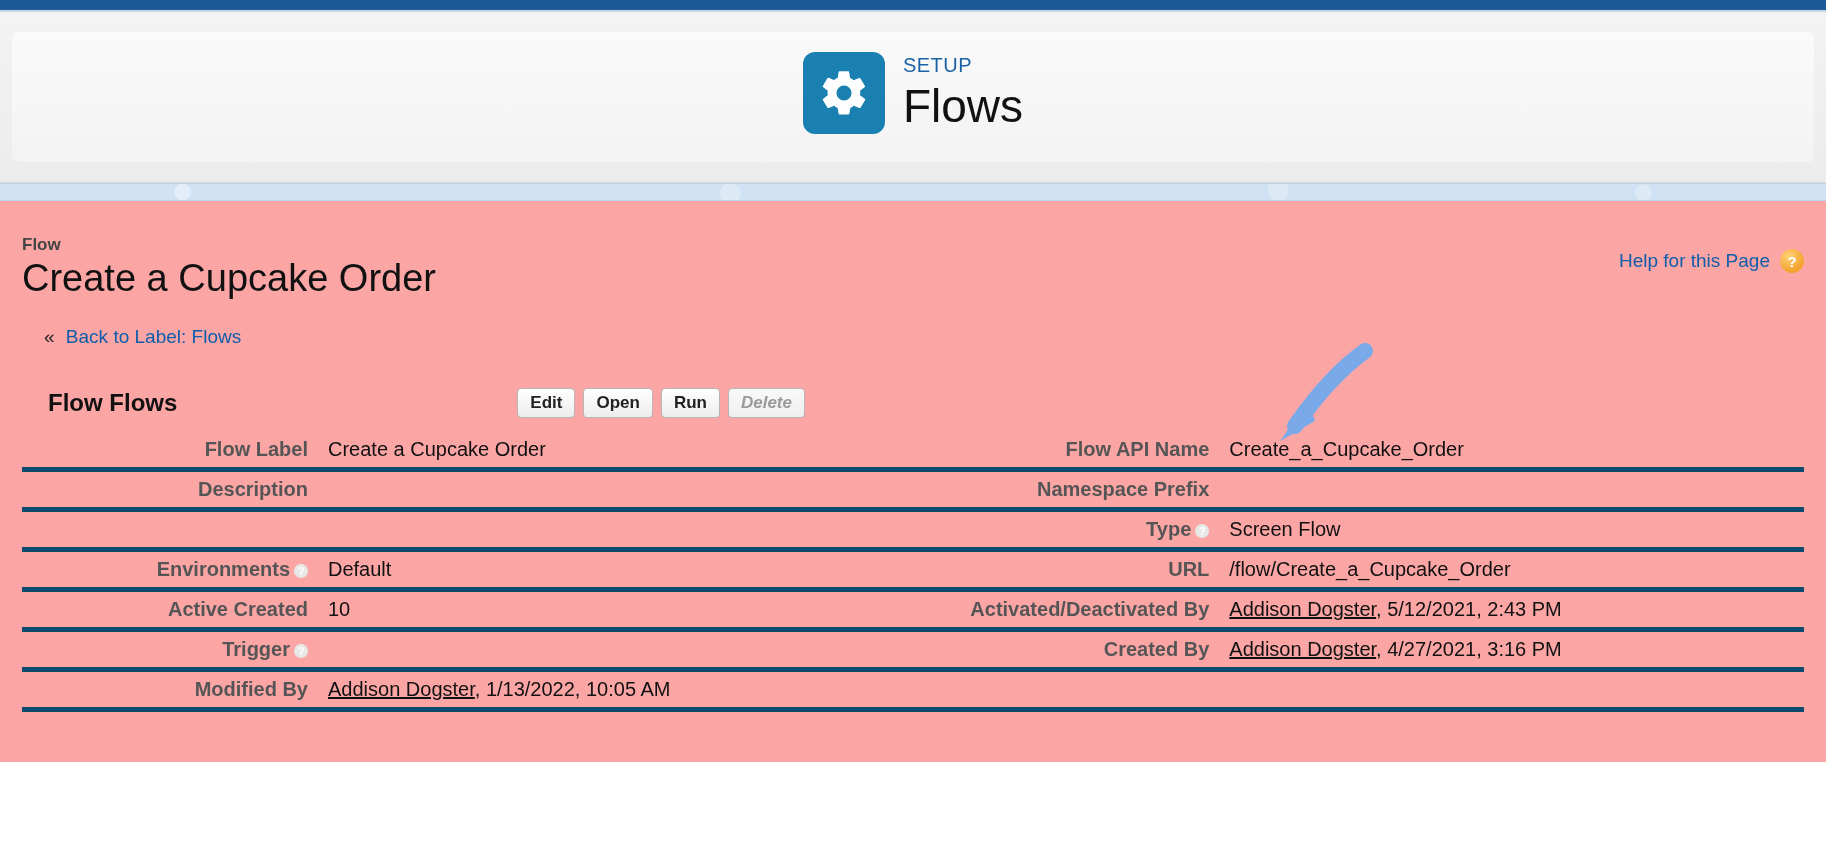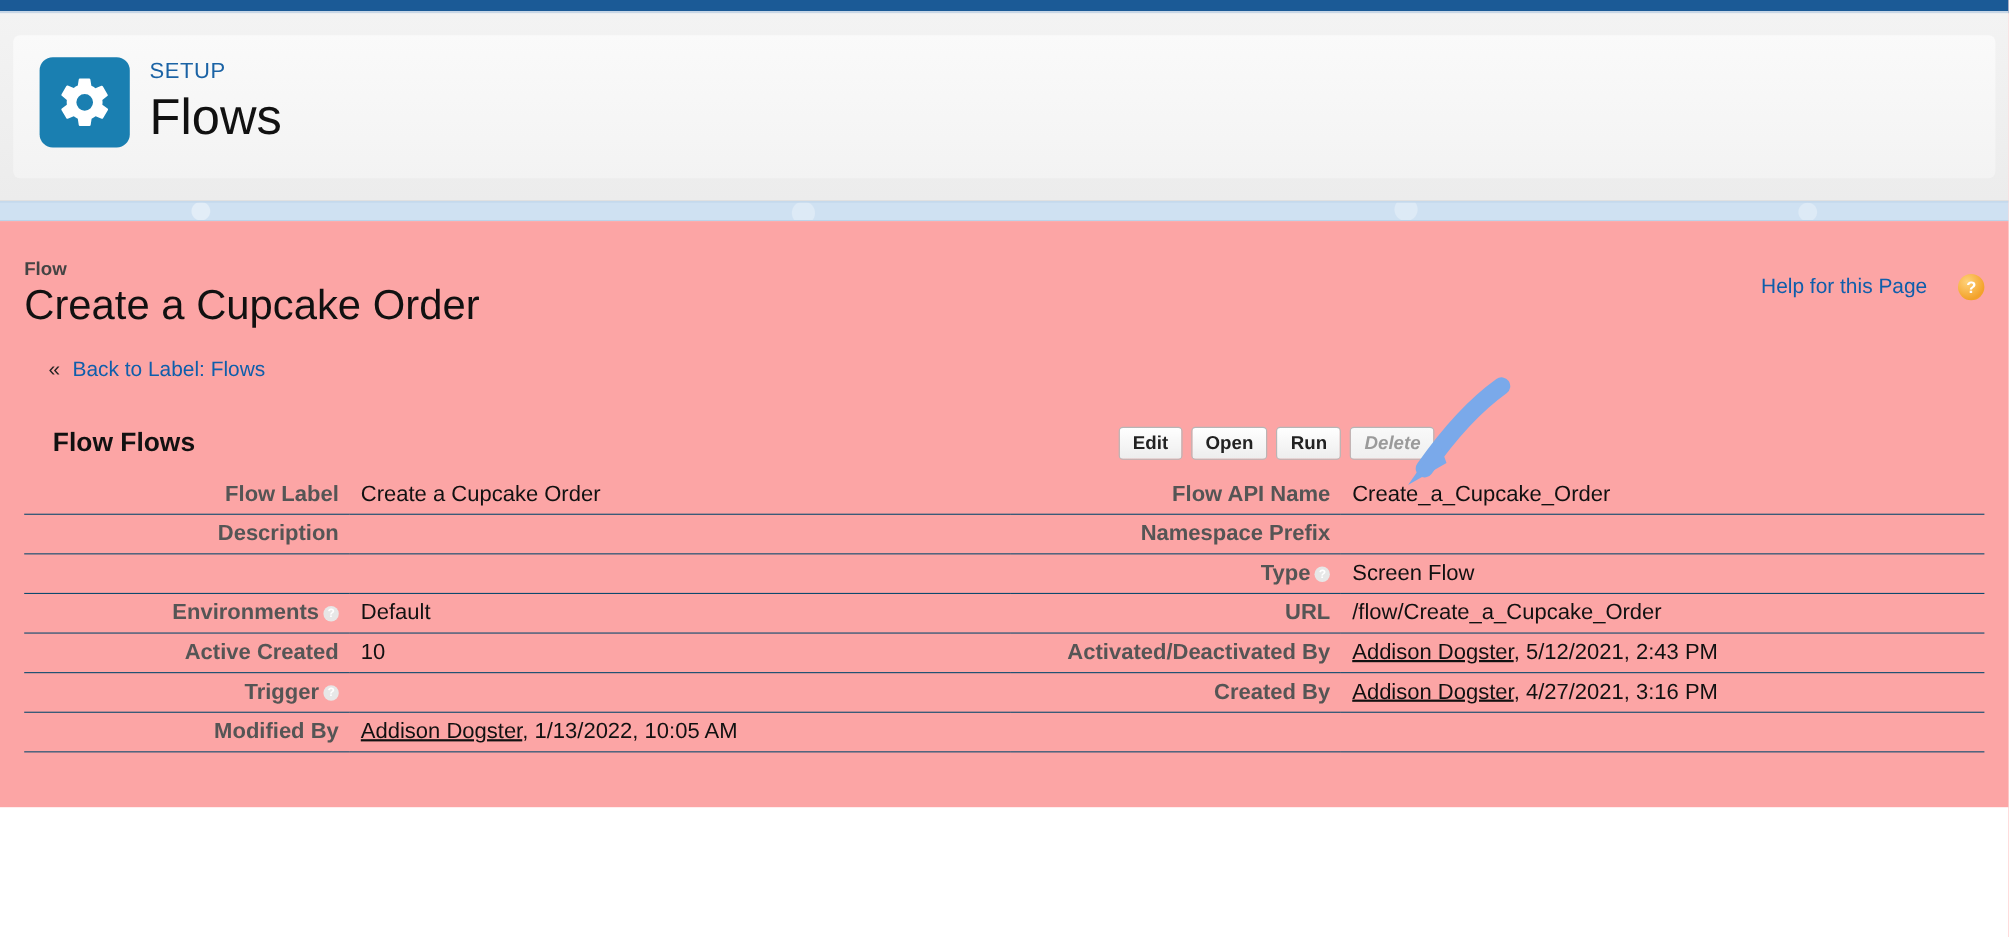--- a/index.html
+++ b/index.html
@@ -21,20 +21,21 @@
       padding: 20px 12px 20px 12px;
     }
     .header-card {
       background: linear-gradient(to bottom,#fafafa,#f3f3f3);
       margin: 0 auto;
       padding: 20px 24px 28px 24px;
       border-radius: 6px;
       display: flex;
       align-items: center;
       gap: 18px;
+      justify-content: center;
     }
     .setup-icon-box {
       width: 82px;
       height: 82px;
       border-radius: 12px;
       background: #1a7fb1;
       display: flex;
       align-items: center;
       justify-content: center;
       flex-shrink: 0;
@@ -80,21 +81,21 @@
     .page-title {
       font-size: 38px;
       font-weight: 400;
       color: #111;
     }
     .help-link {
       color: #0f5eab;
       font-size: 19px;
       display: flex;
       align-items: center;
-      gap: 28px;
+      gap: 10px;
       cursor: pointer;
       text-decoration: none;
       margin-top: 14px;
     }
     .help-bubble {
       width: 24px; height: 24px;
       border-radius: 50%;
       background: radial-gradient(circle at 35% 30%, #ffd27a, #f3a22a 70%);
       display: inline-flex; align-items:center; justify-content:center;
       color: #fff; font-weight:700; font-size:15px;
@@ -111,21 +112,21 @@
     }
     .section-head h2 {
       font-size: 24px;
       font-weight: 700;
       color: #111;
       margin-left: 26px;
     }
     .btn-row {
       flex: 1;
       display: flex;
-      justify-content: center;
+      justify-content: flex-start;
       gap: 8px;
       margin-left: 340px;
     }
     button.classic {
       font-family: inherit;
       font-size: 17px;
       padding: 4px 12px;
       border: 1px solid #b6b6b6;
       border-radius: 4px;
       background: linear-gradient(to bottom,#ffffff,#ededed);
@@ -135,21 +136,21 @@
     }
     button.classic[disabled] {
       color: #9a9a9a;
       cursor: default;
       background: linear-gradient(to bottom,#f9f9f9,#efefef);
       font-style: italic;
     }
 
     table.detail { width: 100%; border-collapse: collapse; margin-top: 8px; }
     table.detail td { padding: 6px 10px; vertical-align: top; font-size: 20px; }
-    table.detail tr { border-bottom: 1px solid #0c4a6e; }
+    table.detail tr { border-bottom: 5px solid #0c4a6e; }
     td.lbl {
       width: 296px;
       text-align: right;
       color: #555;
       font-weight: 600;
       font-size: 18px;
       padding-right: 18px;
       white-space: nowrap;
     }
     td.val { color: #111; }

